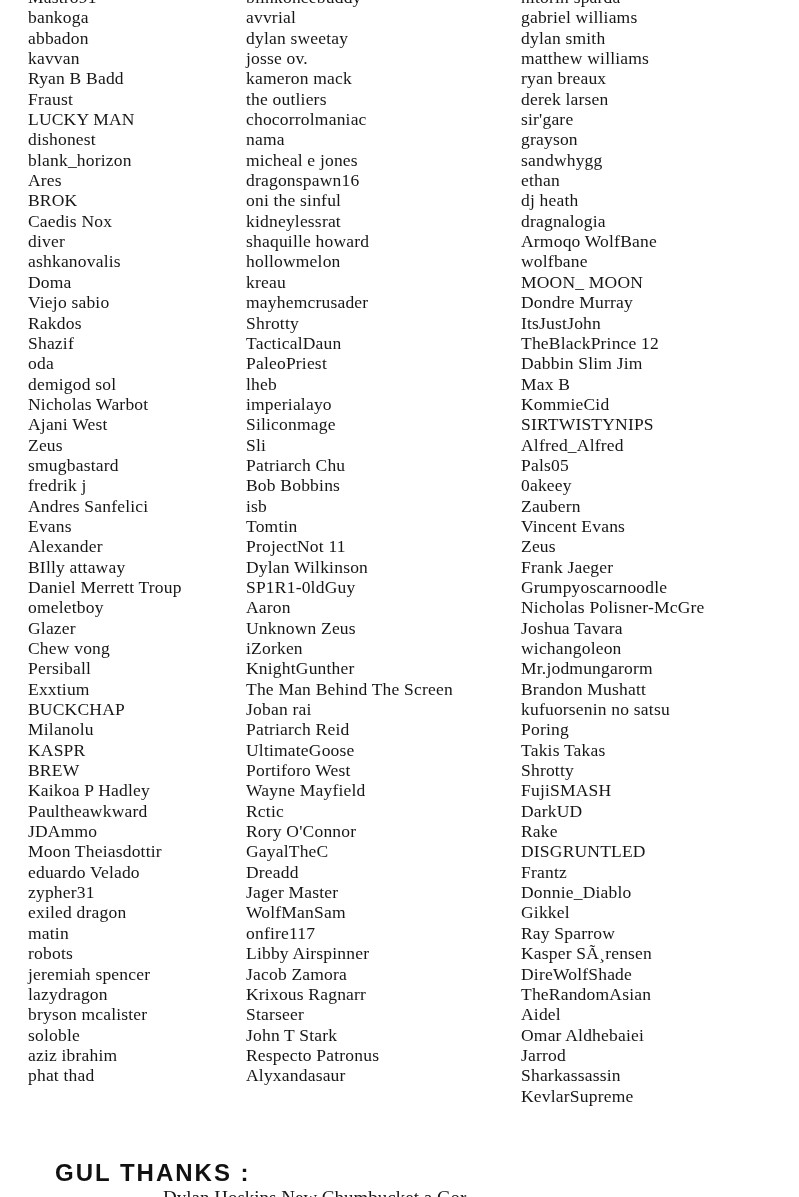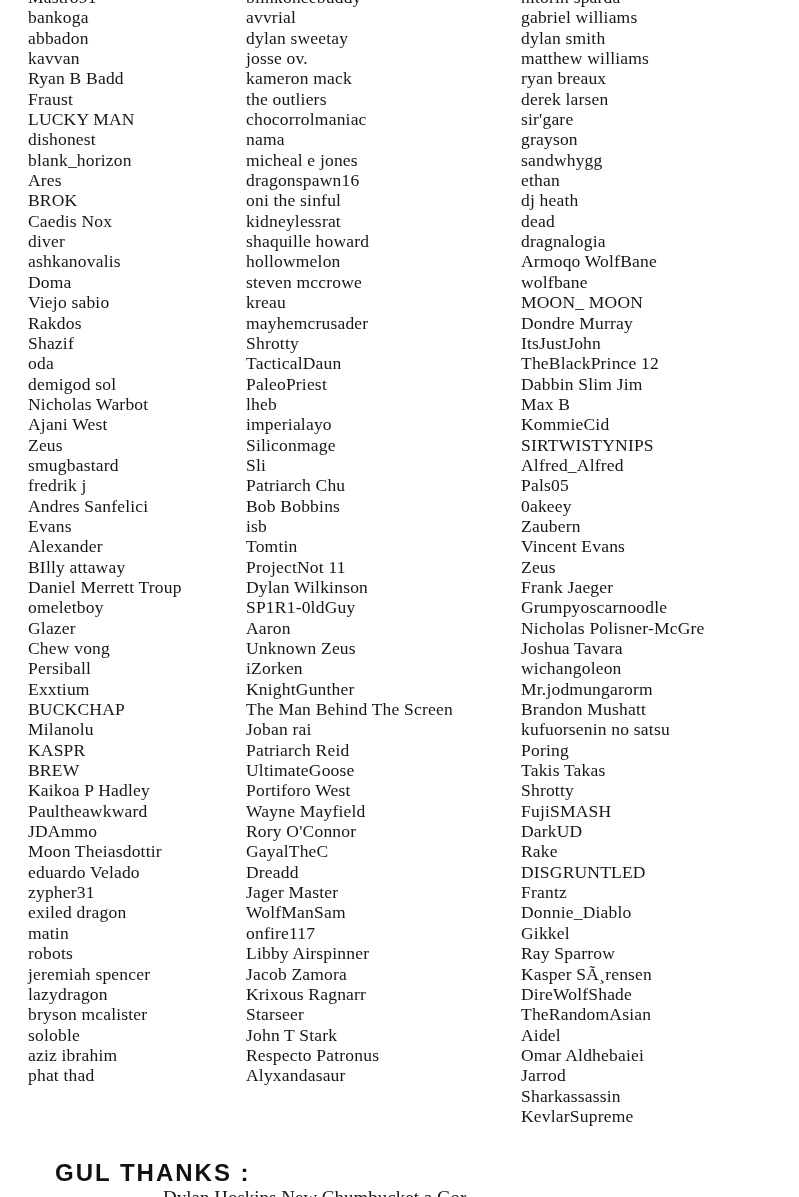--- a/index.html
+++ b/index.html
@@ -122,21 +122,20 @@
       <div class="name">kameron mack</div>
       <div class="name">the outliers</div>
       <div class="name">chocorrolmaniac</div>
       <div class="name">nama</div>
       <div class="name">micheal e jones</div>
       <div class="name">dragonspawn16</div>
       <div class="name">oni the sinful</div>
       <div class="name">kidneylessrat</div>
       <div class="name">shaquille howard</div>
       <div class="name">hollowmelon</div>
-      <div class="name">steven mccrowe</div>
       <div class="name">kreau</div>
       <div class="name">mayhemcrusader</div>
       <div class="name">Shrotty</div>
       <div class="name">TacticalDaun</div>
       <div class="name">PaleoPriest</div>
       <div class="name">lheb</div>
       <div class="name">imperialayo</div>
       <div class="name">Siliconmage</div>
       <div class="name">Sli</div>
       <div class="name">Patriarch Chu</div>
@@ -149,20 +148,21 @@
       <div class="name">Aaron</div>
       <div class="name">Unknown Zeus</div>
       <div class="name">iZorken</div>
       <div class="name">KnightGunther</div>
       <div class="name">The Man Behind The Screen</div>
       <div class="name">Joban rai</div>
       <div class="name">Patriarch Reid</div>
       <div class="name">UltimateGoose</div>
       <div class="name">Portiforo West</div>
       <div class="name">Wayne Mayfield</div>
+      <div class="name">Rctic</div>
       <div class="name">Rory O'Connor</div>
       <div class="name">GayalTheC</div>
       <div class="name">Dreadd</div>
       <div class="name">Jager Master</div>
       <div class="name">WolfManSam</div>
       <div class="name">onfire117</div>
       <div class="name">Libby Airspinner</div>
       <div class="name">Jacob Zamora</div>
       <div class="name">Krixous Ragnarr</div>
       <div class="name">Starseer</div>
@@ -176,21 +176,20 @@
       <div class="name">gabriel williams</div>
       <div class="name">dylan smith</div>
       <div class="name">matthew williams</div>
       <div class="name">ryan breaux</div>
       <div class="name">derek larsen</div>
       <div class="name">sir'gare</div>
       <div class="name">grayson</div>
       <div class="name">sandwhygg</div>
       <div class="name">ethan</div>
       <div class="name">dj heath</div>
-      <div class="name">dead</div>
       <div class="name">dragnalogia</div>
       <div class="name">Armoqo WolfBane</div>
       <div class="name">wolfbane</div>
       <div class="name">MOON_ MOON</div>
       <div class="name">Dondre Murray</div>
       <div class="name">ItsJustJohn</div>
       <div class="name">TheBlackPrince 12</div>
       <div class="name">Dabbin Slim Jim</div>
       <div class="name">Max B</div>
       <div class="name">KommieCid</div>

